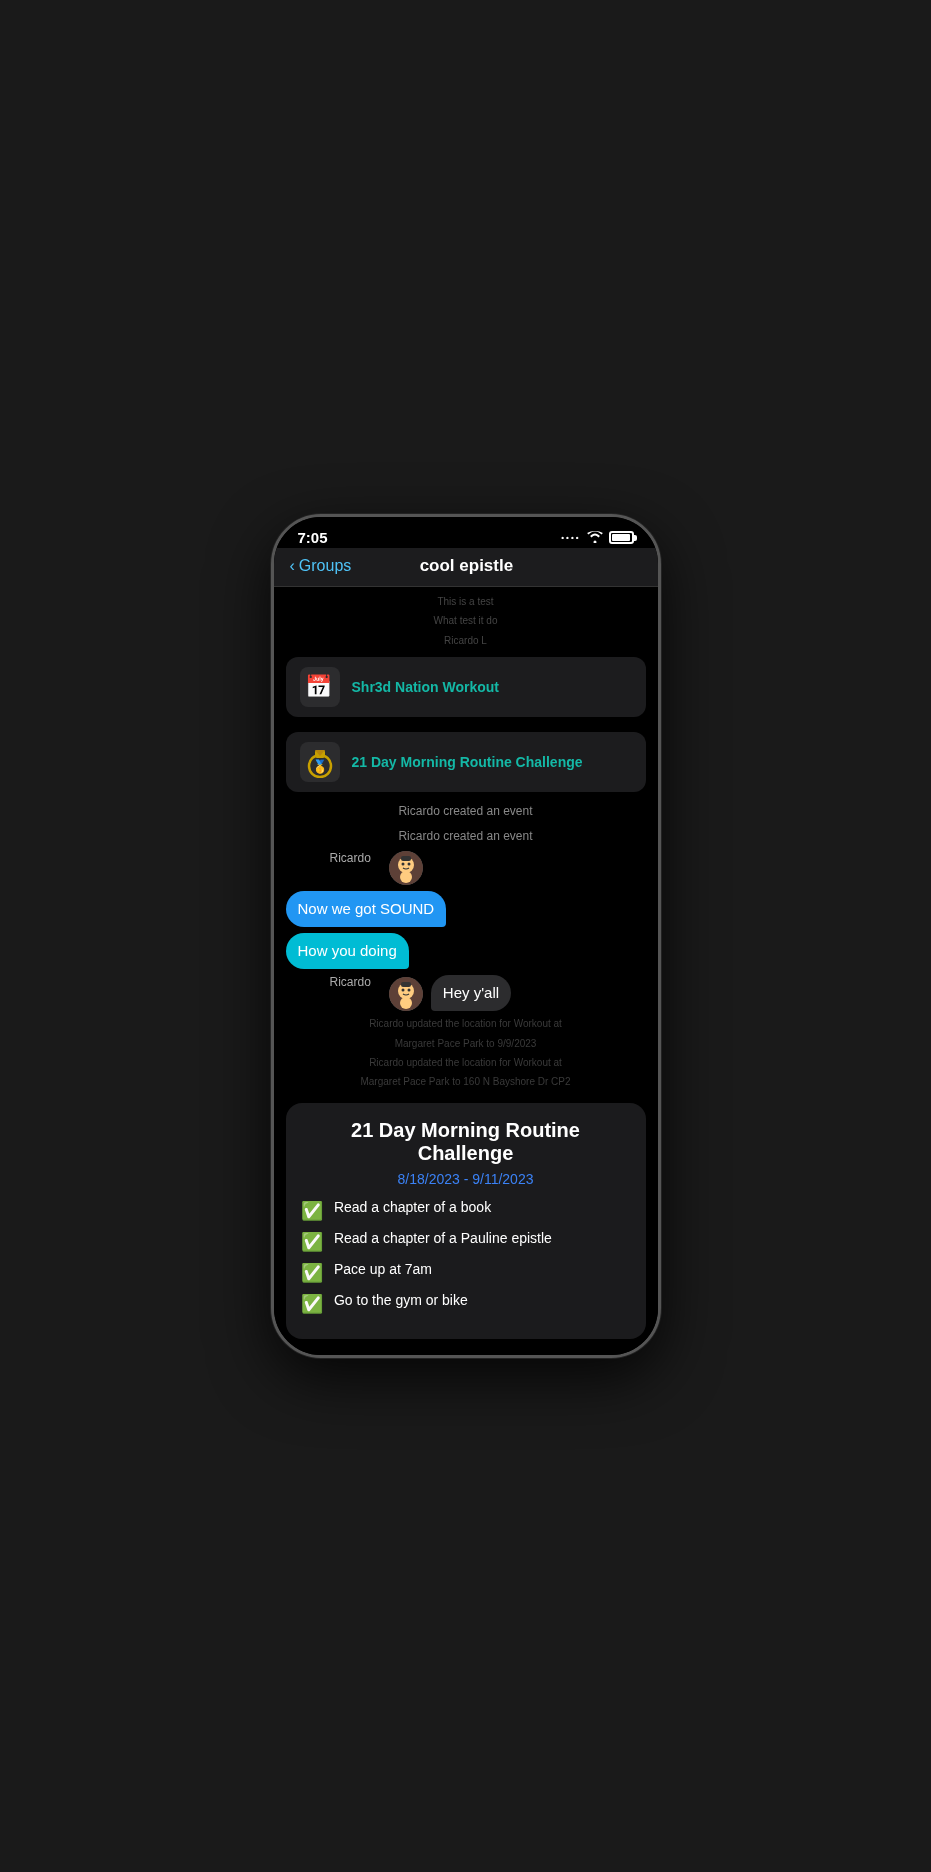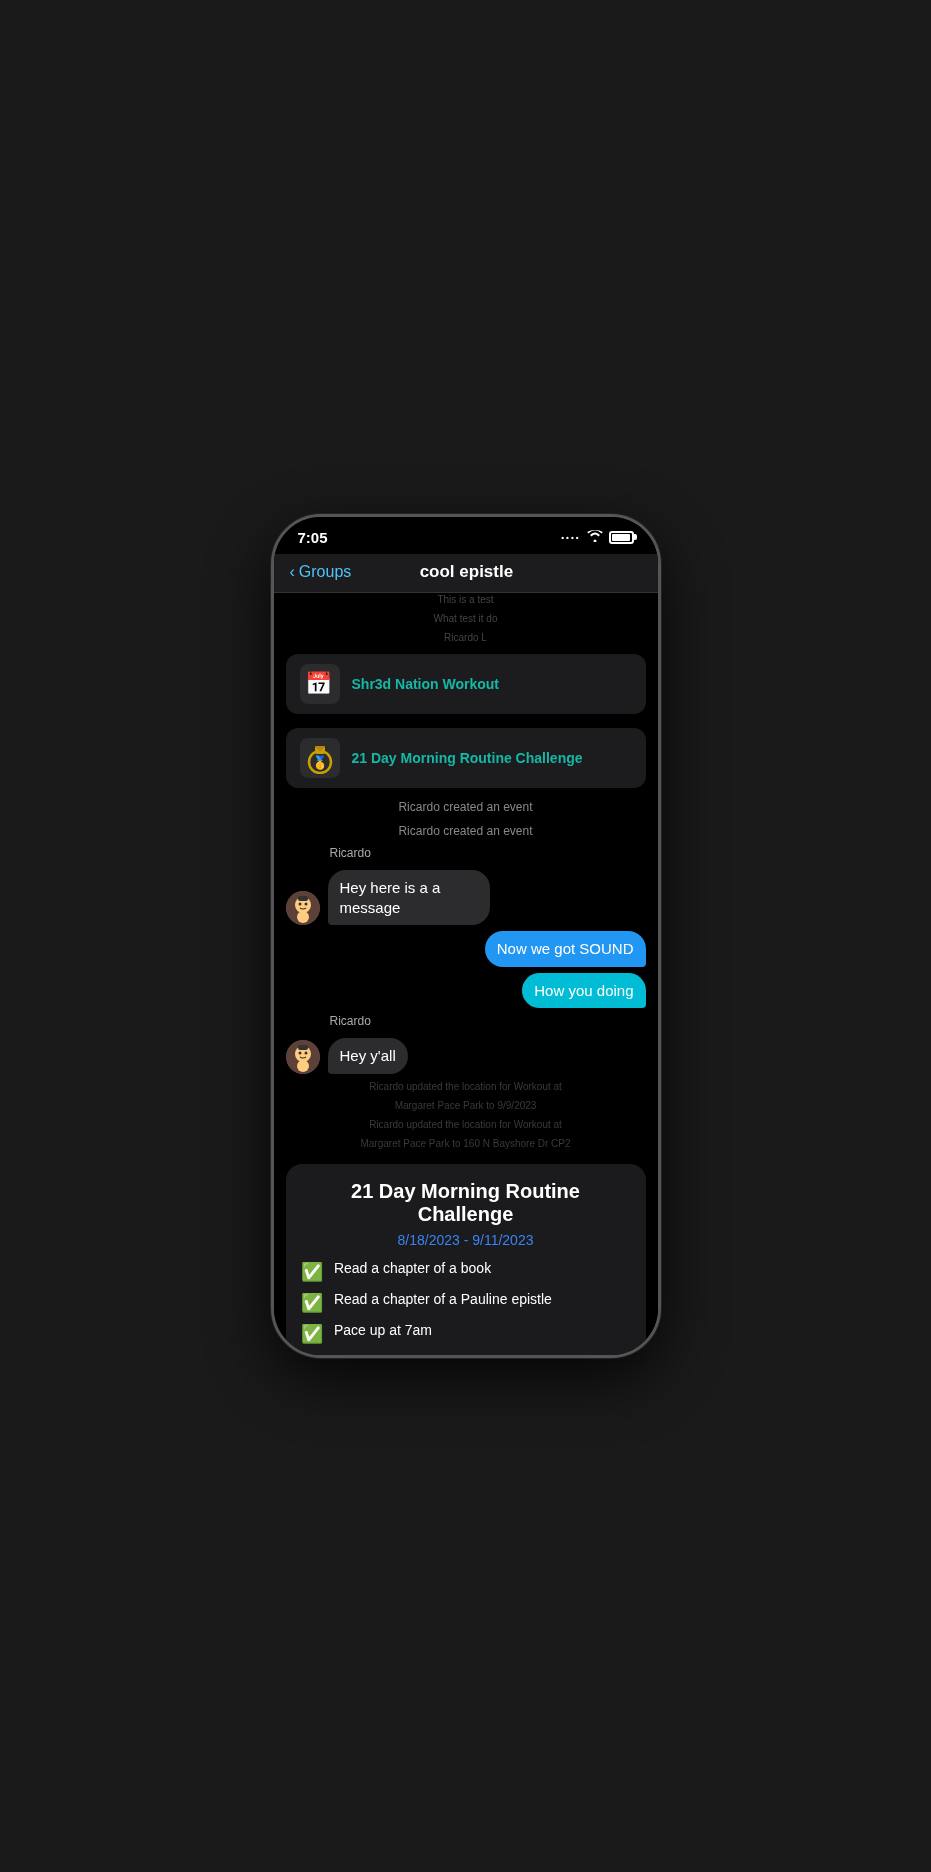--- a/index.html
+++ b/index.html
@@ -20,22 +20,22 @@
       box-shadow: 0 0 0 1px #222, 0 20px 60px rgba(0,0,0,0.8);
       overflow: hidden;
       position: relative;
       display: flex;
       flex-direction: column;
     }
     .status-bar {
       background: #000;
       display: flex;
       justify-content: space-between;
-      align-items: flex-start;
-      padding: 12px 24px 8px;
+      align-items: center;
+      padding: 12px 24px 2px;
       color: #fff;
       font-size: 15px;
       font-weight: 600;
       flex-shrink: 0;
     }
     .status-right {
       display: flex;
       align-items: center;
       gap: 6px;
     }
@@ -90,21 +90,21 @@
       text-align: center;
       color: #fff;
       font-size: 17px;
       font-weight: 700;
       margin-right: 60px;
     }
     .chat-area {
       flex: 1;
       overflow-y: auto;
       background: #000;
-      padding: 0 12px;
+      padding: 8px 12px;
       display: flex;
       flex-direction: column;
       gap: 6px;
       justify-content: space-between;
     }
     .chat-area::-webkit-scrollbar { display: none; }
     
     .event-card {
       background: #1c1c1e;
       border-radius: 12px;
@@ -132,22 +132,22 @@
     }
     .system-msg {
       text-align: center;
       color: #888;
       font-size: 12px;
       padding: 2px 0;
     }
     
     .msg-group {
       display: flex;
-      flex-direction: column;
-      gap: 8px;
+      flex-direction: row;
+      gap: 18px;
     }
     .msg-group.incoming {
       align-items: flex-start;
     }
     .msg-group.outgoing {
       align-items: flex-end;
     }
     .sender-name {
       color: #aaa;
       font-size: 12px;
@@ -304,21 +304,20 @@
           <svg width="34" height="34" viewBox="0 0 34 34">
             <circle cx="17" cy="17" r="17" fill="#5d4037"></circle>
             <circle cx="17" cy="14" r="8" fill="#ffcc80"></circle>
             <circle cx="14" cy="13" r="1.5" fill="#333"></circle>
             <circle cx="20" cy="13" r="1.5" fill="#333"></circle>
             <path d="M14 17 Q17 19 20 17" stroke="#333" stroke-width="1.2" fill="none"></path>
             <circle cx="17" cy="26" r="6" fill="#ffcc80"></circle>
             <rect x="12" y="5" width="10" height="5" rx="2" fill="#333"></rect>
           </svg>
         </div>
-        <div class="bubble incoming">Hey here is a a message</div>
       </div>
     </div>
 
     <div class="msg-group outgoing">
       <div class="bubble outgoing-blue">Now we got SOUND</div>
     </div>
     <div class="msg-group outgoing">
       <div class="bubble outgoing-cyan">How you doing</div>
     </div>
 

